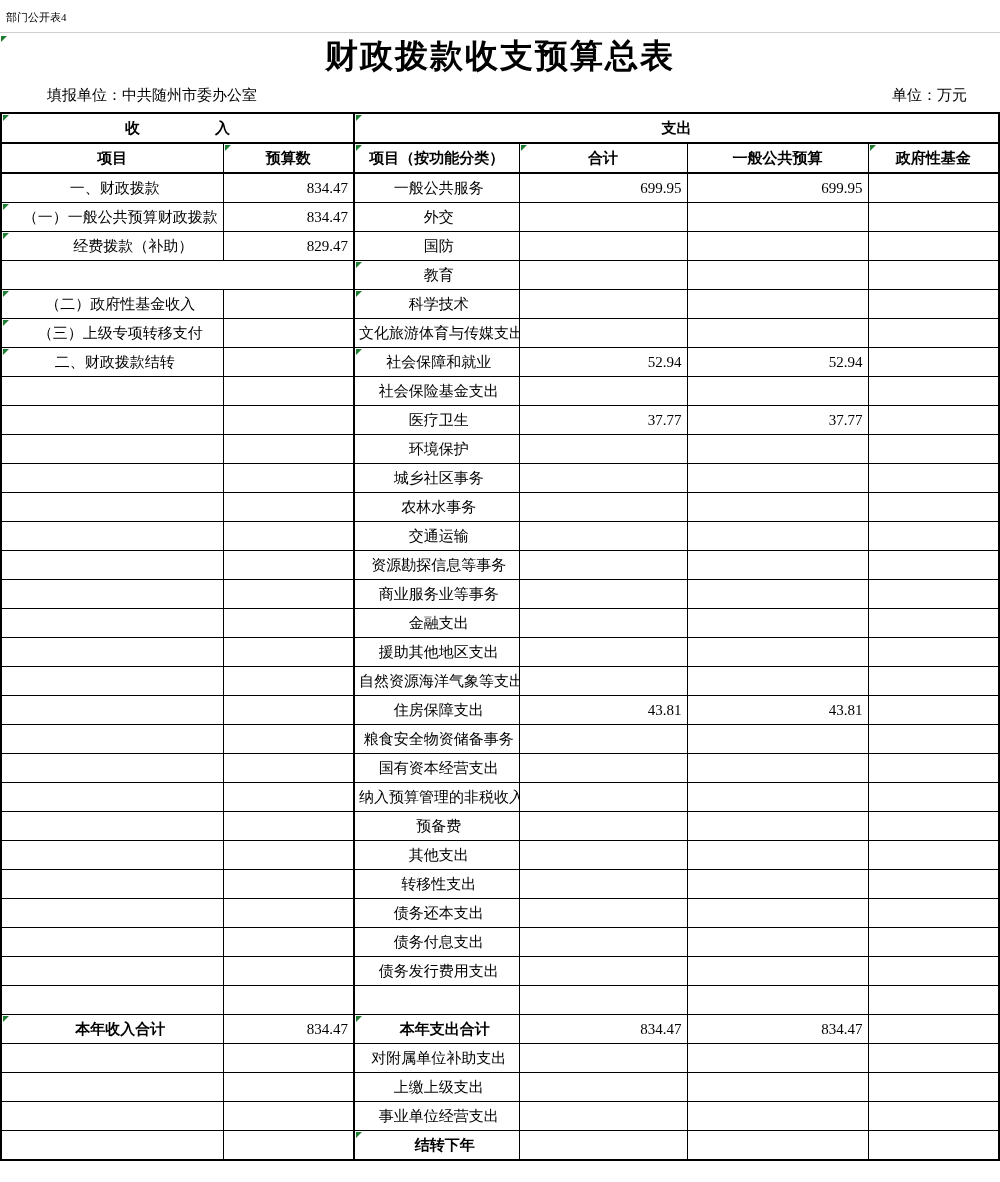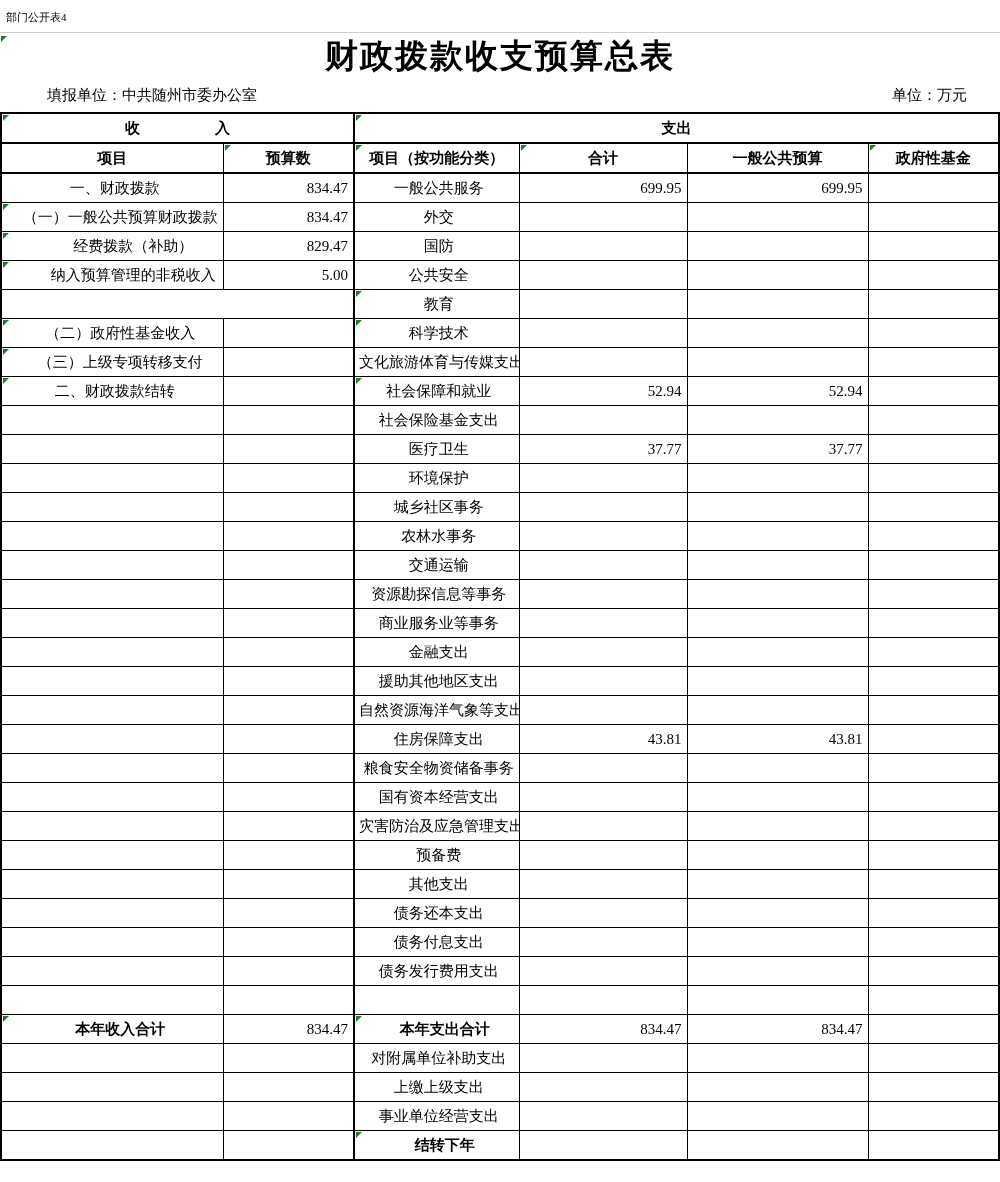--- a/index.html
+++ b/index.html
@@ -92,28 +92,20 @@
         </tr>
         <tr>
           <td class="inc ind2 tri">经费拨款（补助）</td>
           <td class="num">829.47</td>
           <td class="exp mid">国防</td>
           <td class="num"></td>
           <td class="num"></td>
           <td class="num"></td>
         </tr>
         <tr>
-          <td class="inc ind2 tri">纳入预算管理的非税收入</td>
-          <td class="num">5.00</td>
-          <td class="exp mid">公共安全</td>
-          <td class="num"></td>
-          <td class="num"></td>
-          <td class="num"></td>
-        </tr>
-        <tr>
           <td class="inc ind0" colspan="2"></td>
           <td class="exp mid tri">教育</td>
           <td class="num"></td>
           <td class="num"></td>
           <td class="num"></td>
         </tr>
         <tr>
           <td class="inc ind1 tri">（二）政府性基金收入</td>
           <td class="num"></td>
           <td class="exp mid tri">科学技术</td>
@@ -245,37 +237,45 @@
           <td class="inc ind0"></td>
           <td class="num"></td>
           <td class="exp mid">国有资本经营支出</td>
           <td class="num"></td>
           <td class="num"></td>
           <td class="num"></td>
         </tr>
         <tr>
           <td class="inc ind0"></td>
           <td class="num"></td>
-          <td class="exp mid">灾害防治及应急管理支出</td>
+          <td class="exp mid">纳入预算管理的非税收入</td>
           <td class="num"></td>
           <td class="num"></td>
           <td class="num"></td>
         </tr>
         <tr>
           <td class="inc ind0"></td>
           <td class="num"></td>
           <td class="exp mid">预备费</td>
           <td class="num"></td>
           <td class="num"></td>
           <td class="num"></td>
         </tr>
         <tr>
           <td class="inc ind0"></td>
           <td class="num"></td>
           <td class="exp mid">其他支出</td>
+          <td class="num"></td>
+          <td class="num"></td>
+          <td class="num"></td>
+        </tr>
+        <tr>
+          <td class="inc ind0"></td>
+          <td class="num"></td>
+          <td class="exp mid">转移性支出</td>
           <td class="num"></td>
           <td class="num"></td>
           <td class="num"></td>
         </tr>
         <tr>
           <td class="inc ind0"></td>
           <td class="num"></td>
           <td class="exp mid">债务还本支出</td>
           <td class="num"></td>
           <td class="num"></td>

